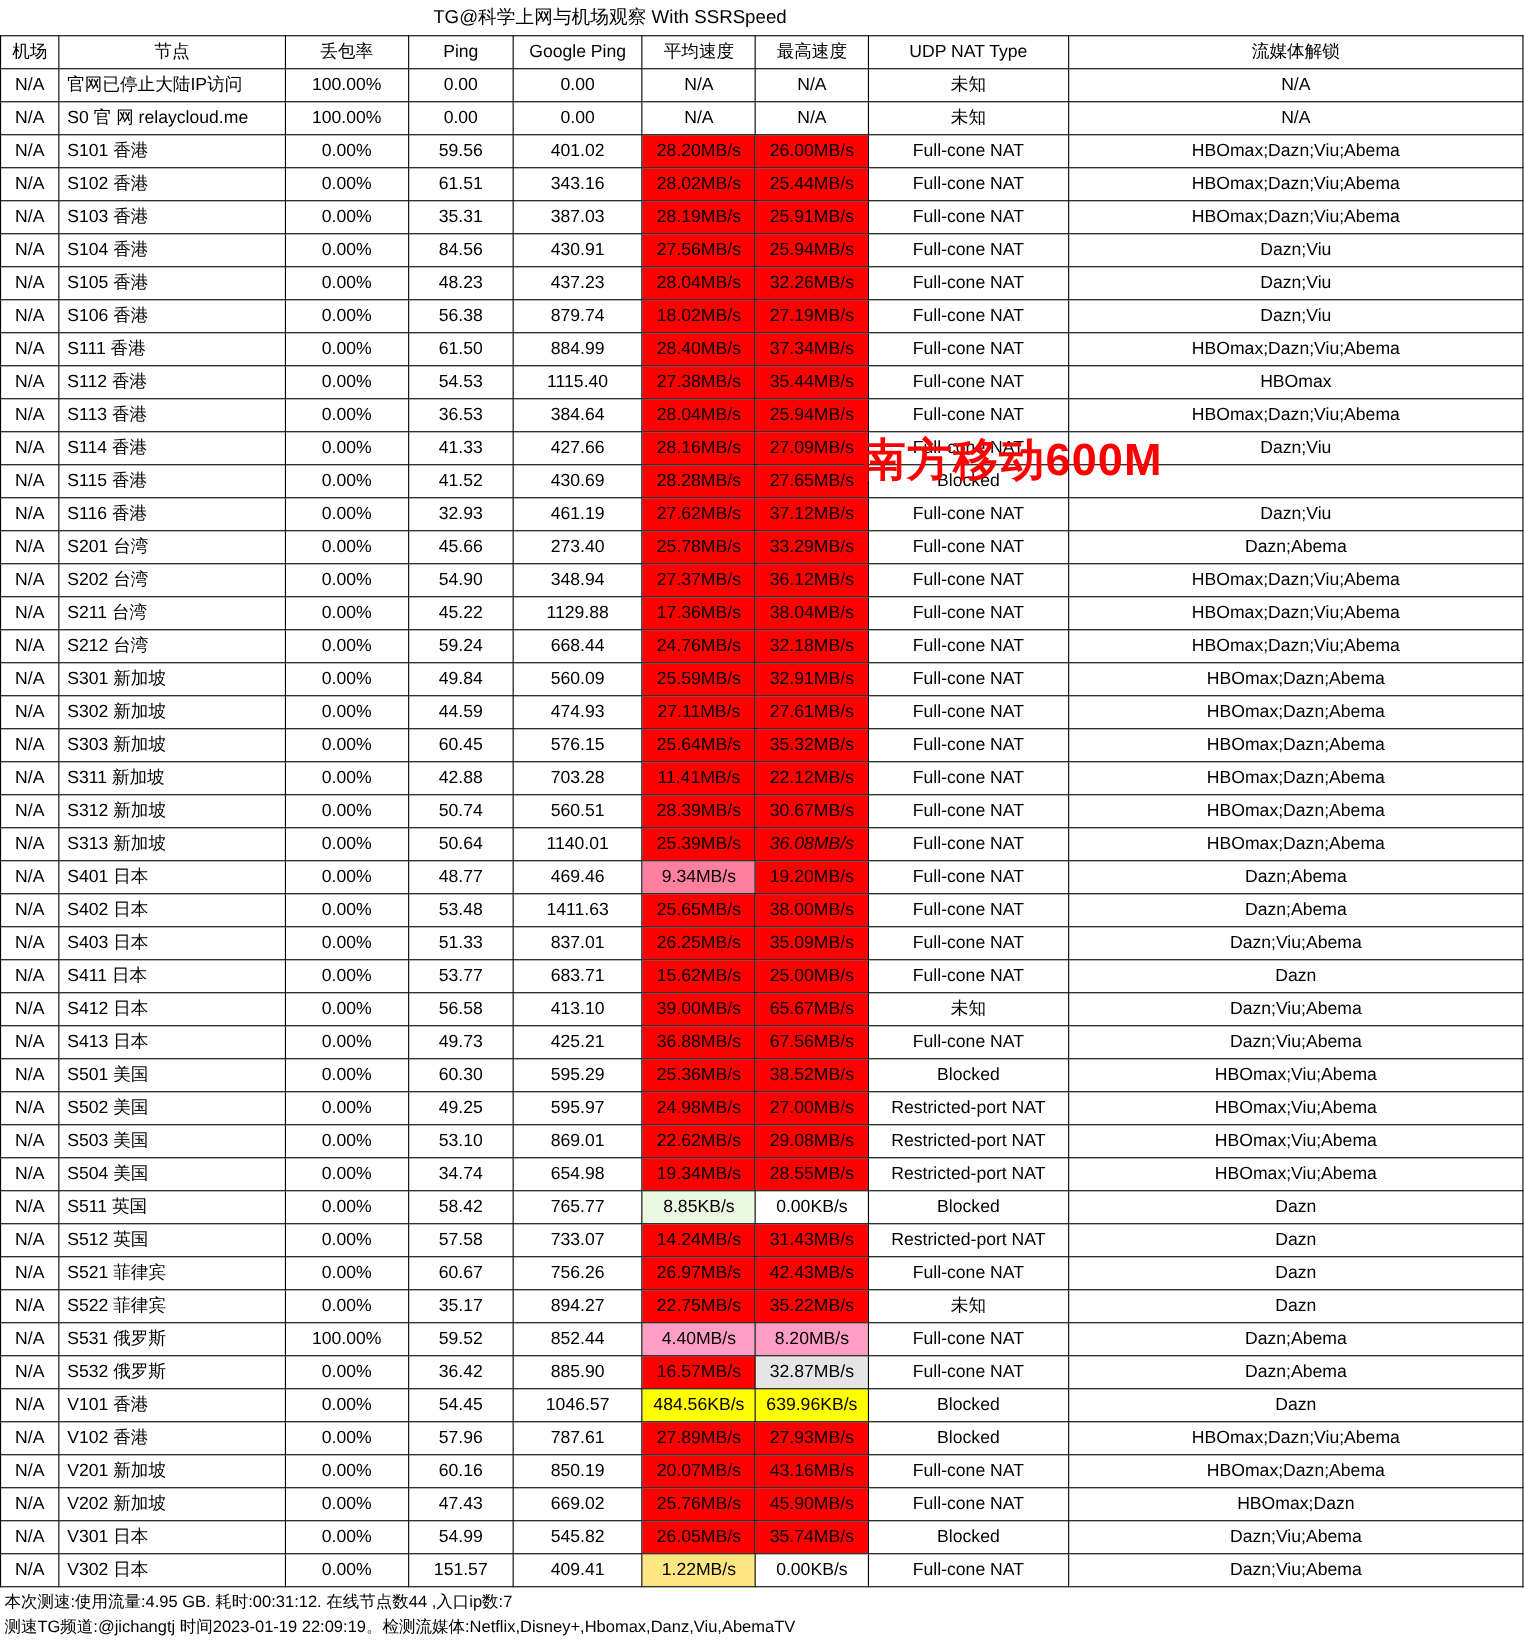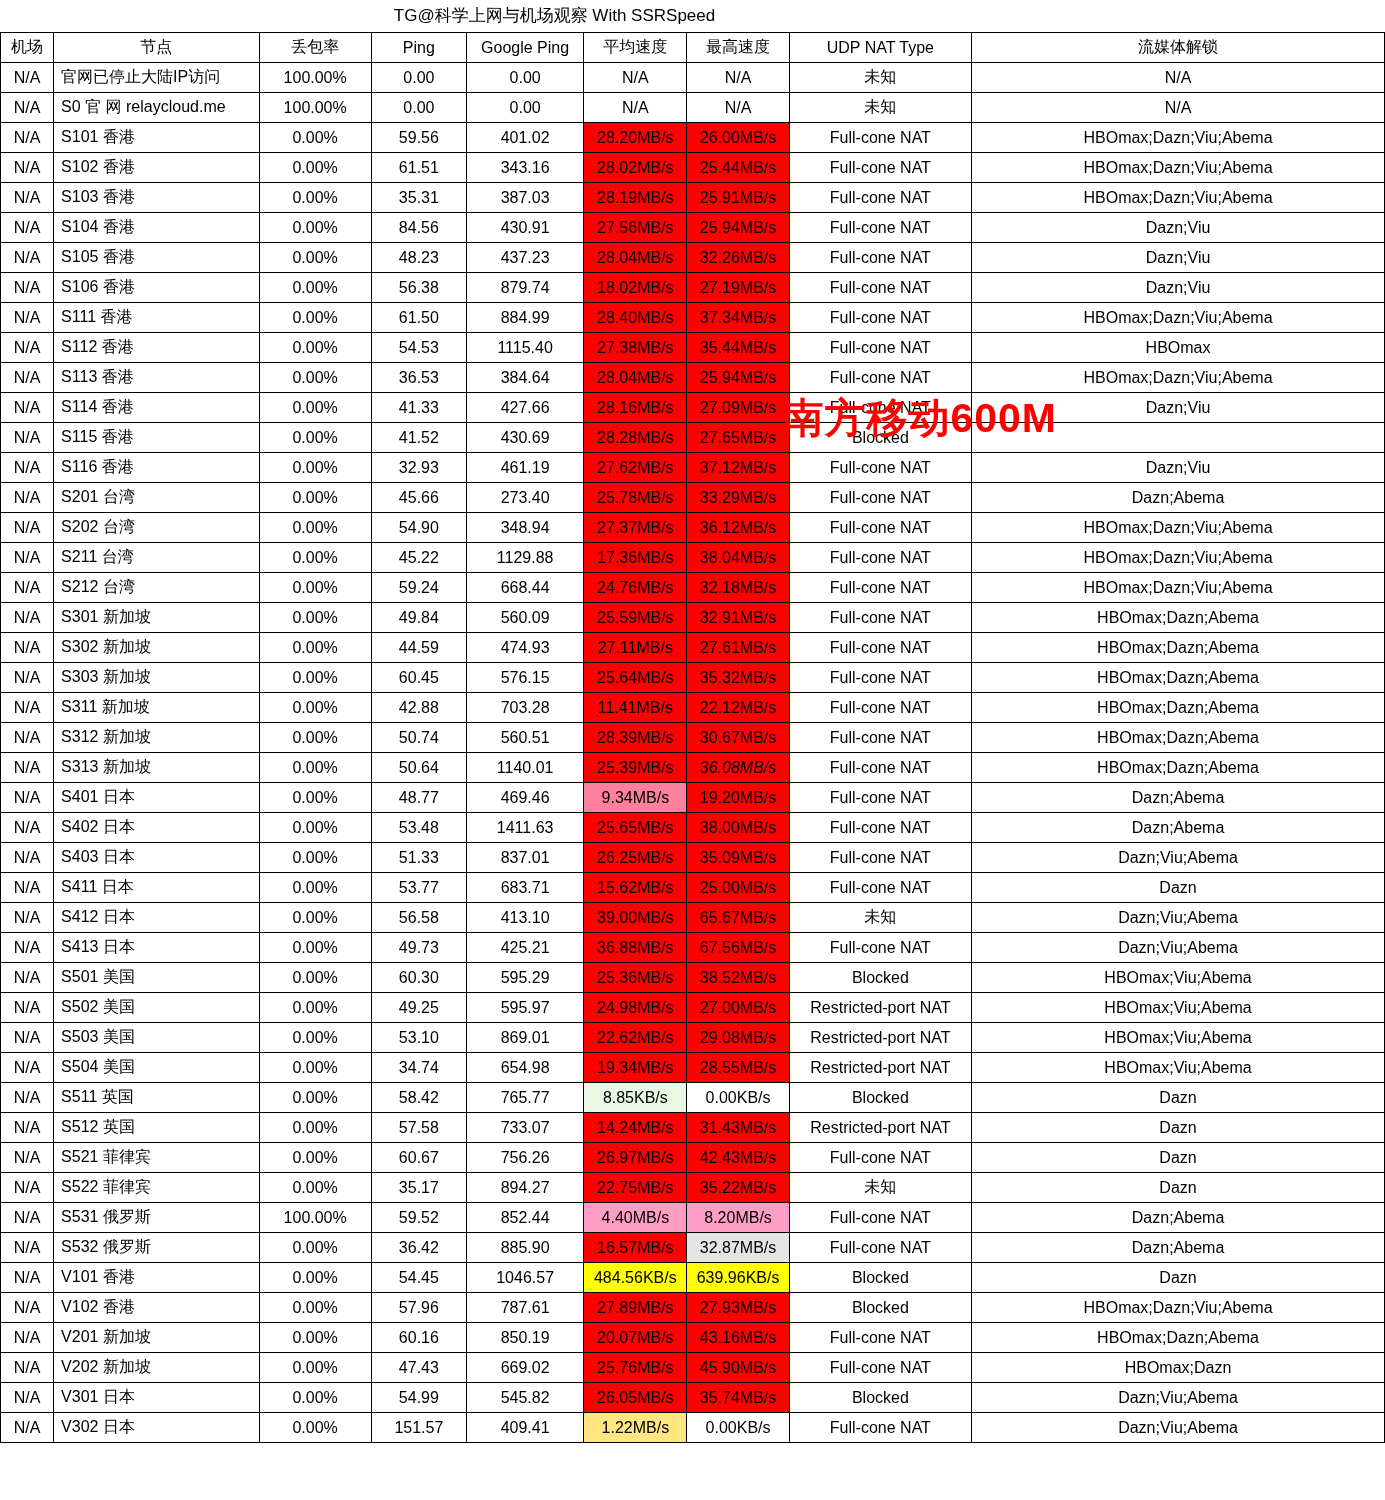--- a/index.html
+++ b/index.html
@@ -597,18 +597,22 @@
           <td>151.57</td>
           <td>409.41</td>
           <td style="background: rgb(255, 230, 128);">1.22MB/s</td>
           <td>0.00KB/s</td>
           <td>Full-cone NAT</td>
           <td>Dazn;Viu;Abema</td>
         </tr>
       </tbody>
   </table>
 
+  <div class="footer">
+    <div>本次测速:使用流量:4.95 GB. 耗时:00:31:12. 在线节点数44 ,入口ip数:7</div>
+    <div>测速TG频道:@jichangtj 时间2023-01-19 22:09:19。检测流媒体:Netflix,Disney+,Hbomax,Danz,Viu,AbemaTV</div>
+  </div>
 
   <div class="stamp">
     <div class="l2">南方移动600M</div>
   </div>
 
 </div>
 
 </body></html>

